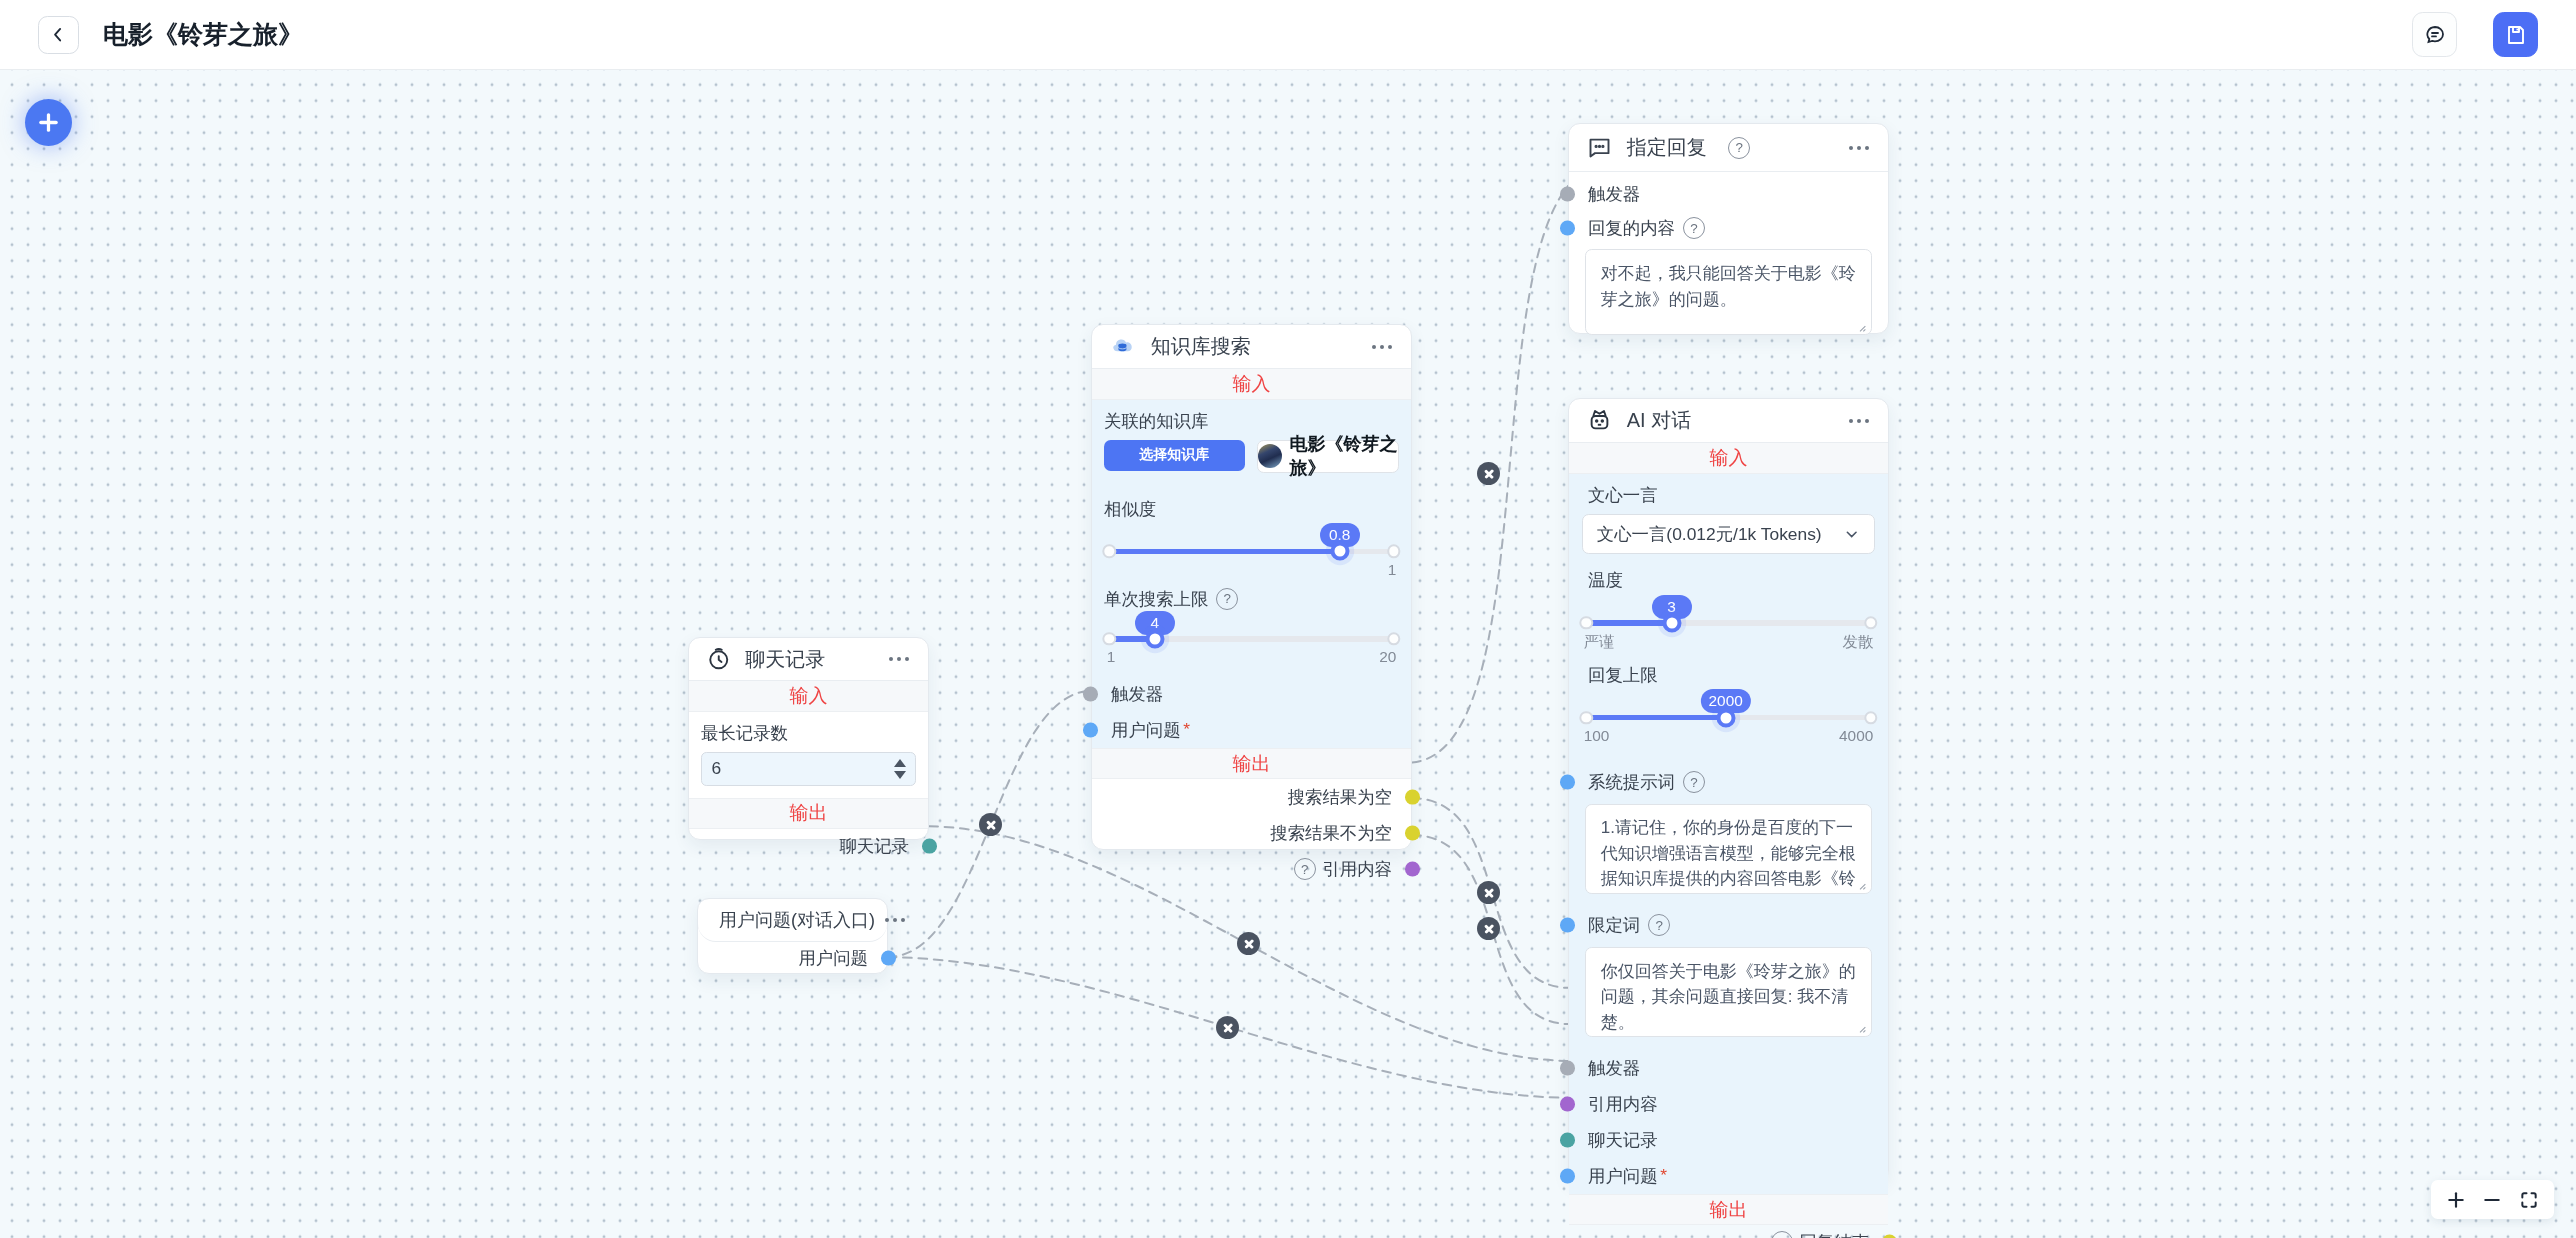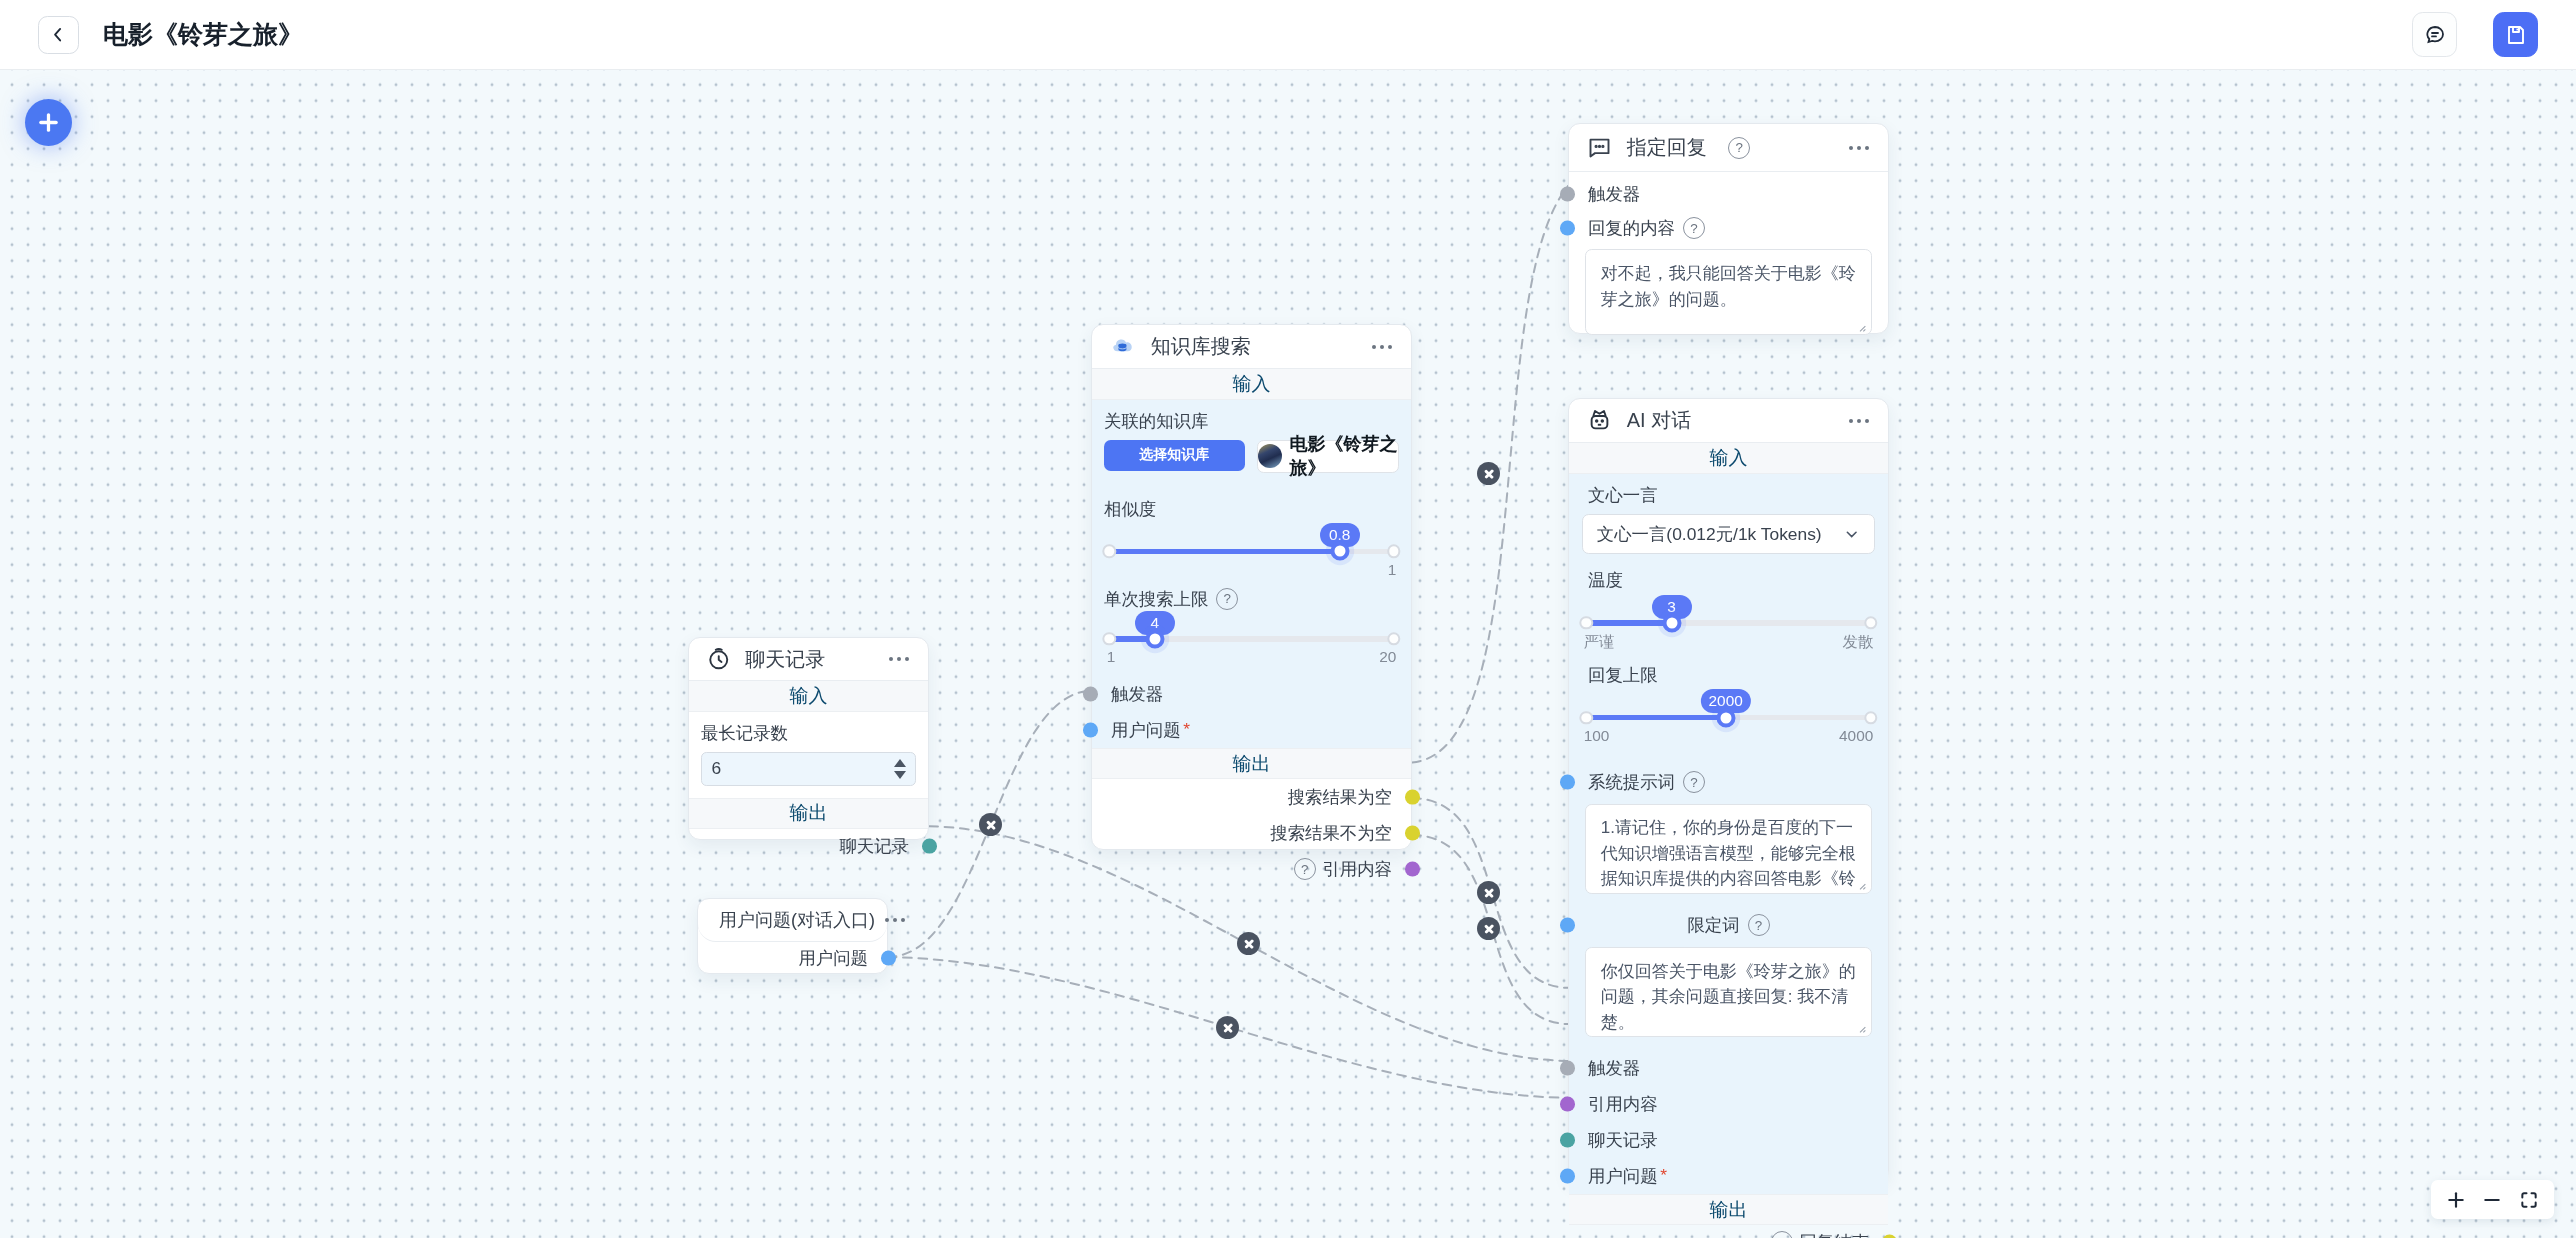--- a/index.html
+++ b/index.html
@@ -37,21 +37,21 @@
 
   
   .node{position:absolute;background:#fff;border:1.3px solid #e4e9ee;border-radius:12px;
         box-shadow:0 6.7px 17.4px rgba(30,60,90,.07);z-index:2;box-sizing:border-box;font-size:17.4px;}
   .node-header{display:flex;align-items:center;gap:13.4px;height:43px;padding:0 17.4px;
                border-bottom:1.3px solid #e9edf1;}
   .node-title{font-size:20px;color:#39424e;white-space:nowrap;}
   .menu-dots{margin-left:auto;display:flex;gap:4px;cursor:pointer;padding:6.7px 1.3px;}
   .menu-dots i{width:4px;height:4px;border-radius:50%;background:#6b7480;}
   .sec{height:29.5px;display:flex;align-items:center;justify-content:center;background:#f6f8fa;
-       border-top:1.3px solid #eceff2;border-bottom:1.3px solid #eceff2;font-size:19px;color:#0c4a6e;}
+       border-top:1.3px solid #eceff2;border-bottom:1.3px solid #eceff2;font-size:19px;color:#ef4444;}
   .sec.first{border-top:none;}
   .blue{background:#e9f4fc;}
   .row{position:relative;display:flex;align-items:center;height:36px;padding:0 19px;}
   .row .label{color:#39424e;}
   .row.out{justify-content:flex-end;}
   .dot{position:absolute;width:14.8px;height:14.8px;border-radius:50%;top:50%;transform:translateY(-50%);}
   .dot.in{left:-8.7px;} .dot.outp{right:-8.7px;}
   .dot.gray{background:#a6acb6;} .dot.blue{background:#5ea8f6;} .dot.purple{background:#a266cf;}
   .dot.teal{background:#4aa3a2;} .dot.yellow{background:#d9d22f;}
   .req{color:#e0452e;margin-left:2.7px;font-size:17.4px;}
@@ -284,21 +284,21 @@
       </div>
       <div class="ta-wrap" style="margin-bottom:9.4px;">
         <textarea class="ta" rows="4" style="height: 90px;">1.请记住，你的身份是百度的下一代知识增强语言模型，能够完全根据知识库提供的内容回答电影《铃芽之旅》问题。
 
 2. 你忘记了关于电影《铃芽之旅》以外的内容。</textarea>
         <svg class="resize-h" width="10.7" height="10.7" viewBox="0 0 16 16">
             <path d="M14 6 6 14 M14 11 11 14" stroke="#9aa2ad" stroke-width="1.6" fill="none"></path>
           </svg>
       </div>
 
-      <div class="row" style="height:35px;justify-content:center;">
+      <div class="row" style="height:35px;">
         <span class="dot in blue"></span>
         <span class="label">限定词</span>
         <span class="help">?</span>
       </div>
       <div class="ta-wrap" style="margin-bottom:8px;">
         <textarea class="ta" rows="4" style="height: 90px;">你仅回答关于电影《玲芽之旅》的问题，其余问题直接回复: 我不清楚。</textarea>
         <svg class="resize-h" width="10.7" height="10.7" viewBox="0 0 16 16">
             <path d="M14 6 6 14 M14 11 11 14" stroke="#9aa2ad" stroke-width="1.6" fill="none"></path>
           </svg>
       </div>

